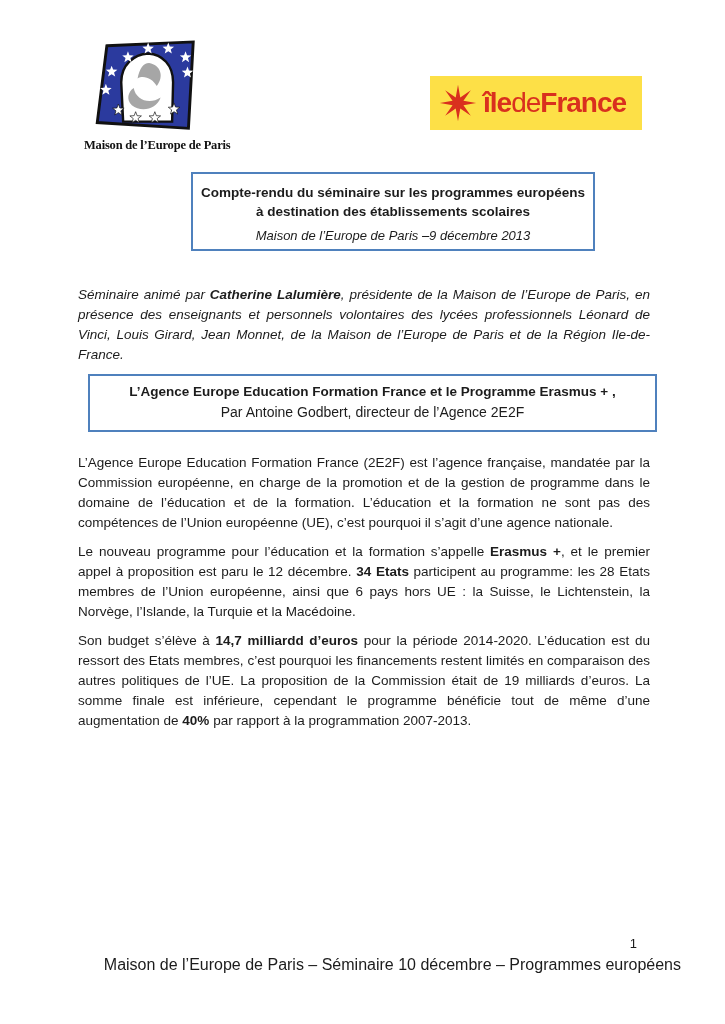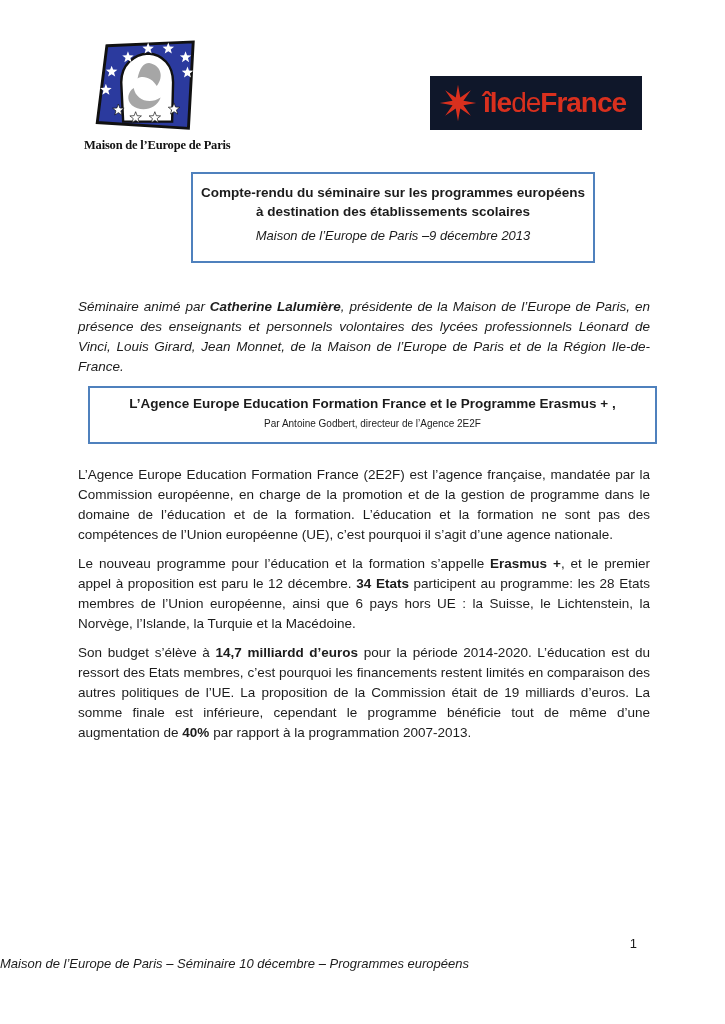--- a/index.html
+++ b/index.html
@@ -17,65 +17,65 @@
   .logo-left { position:absolute; left:84px; top:40px; width:134px; text-align:center; }
   .logo-left svg { display:block; margin:0 auto; }
   .logo-caption {
     margin-top:2px;
     font-family:"Liberation Serif", serif;
     font-weight:bold; font-size:12.5px; color:#111;
     white-space:nowrap; letter-spacing:-0.2px;
   }
   .logo-right {
     position:absolute; left:430px; top:76px; width:212px; height:54px;
-    background:#0f172a;
+    background:#fde047;
     display:flex; align-items:center; justify-content:flex-start;
     padding-left:8px;
   }
   .idf-text {
     font-size:28px; letter-spacing:-1px; line-height:1;
     margin-left:5px; white-space:nowrap;
   }
   .idf-text .b { font-weight:bold; }
   .idf-text .r { font-weight:normal; }
   
   .content { position:absolute; left:78px; top:0; width:572px; }
   .title-box {
     margin-top:172px; margin-left:113px; width:404px;
     border:2px solid #4f81bd;
-    padding:9px 6px 18px 6px;
+    padding:9px 6px 6px 6px;
     text-align:center;
   }
   .title-bold { font-weight:bold; font-size:13.5px; line-height:19px; }
   .title-italic { font-style:italic; font-size:13px; margin-top:7px; }
   .intro { margin-top:34px; }
   p.para {
     font-size:13.5px; line-height:20px;
     text-align:justify;
     margin:4px 0 9px 0;
   }
   p.para.italic { font-style:italic; }
   p.para .bold { font-weight:bold; }
   .section-box {
     margin-top:2px; margin-left:10px; width:569px;
     border:2px solid #4f81bd;
     padding:7px 6px 9px 6px;
     text-align:center;
   }
   .section-bold { font-weight:bold; font-size:13.5px; line-height:18px; }
-  .section-normal { font-size:10px; line-height:18px; margin-top:2px; }
+  .section-normal { font-size:14px; line-height:18px; margin-top:2px; }
   .after { margin-top:21px; }
   
   .page-number {
     position:absolute; top:936px; right:88px;
     font-size:13px;
   }
   .footer-text {
     position:absolute; top:956px; left:0; right:44px;
-    text-align:left; font-size:13px;font-style:italic;
+    text-align:right; font-size:16px;
   }
   
   .star-solid { fill:#ffffff; }
   .star-outline { fill:#ffffff; stroke:#111; stroke-width:1; }
 </style>
 </head>
 <body>
 
 <div class="page">
 

